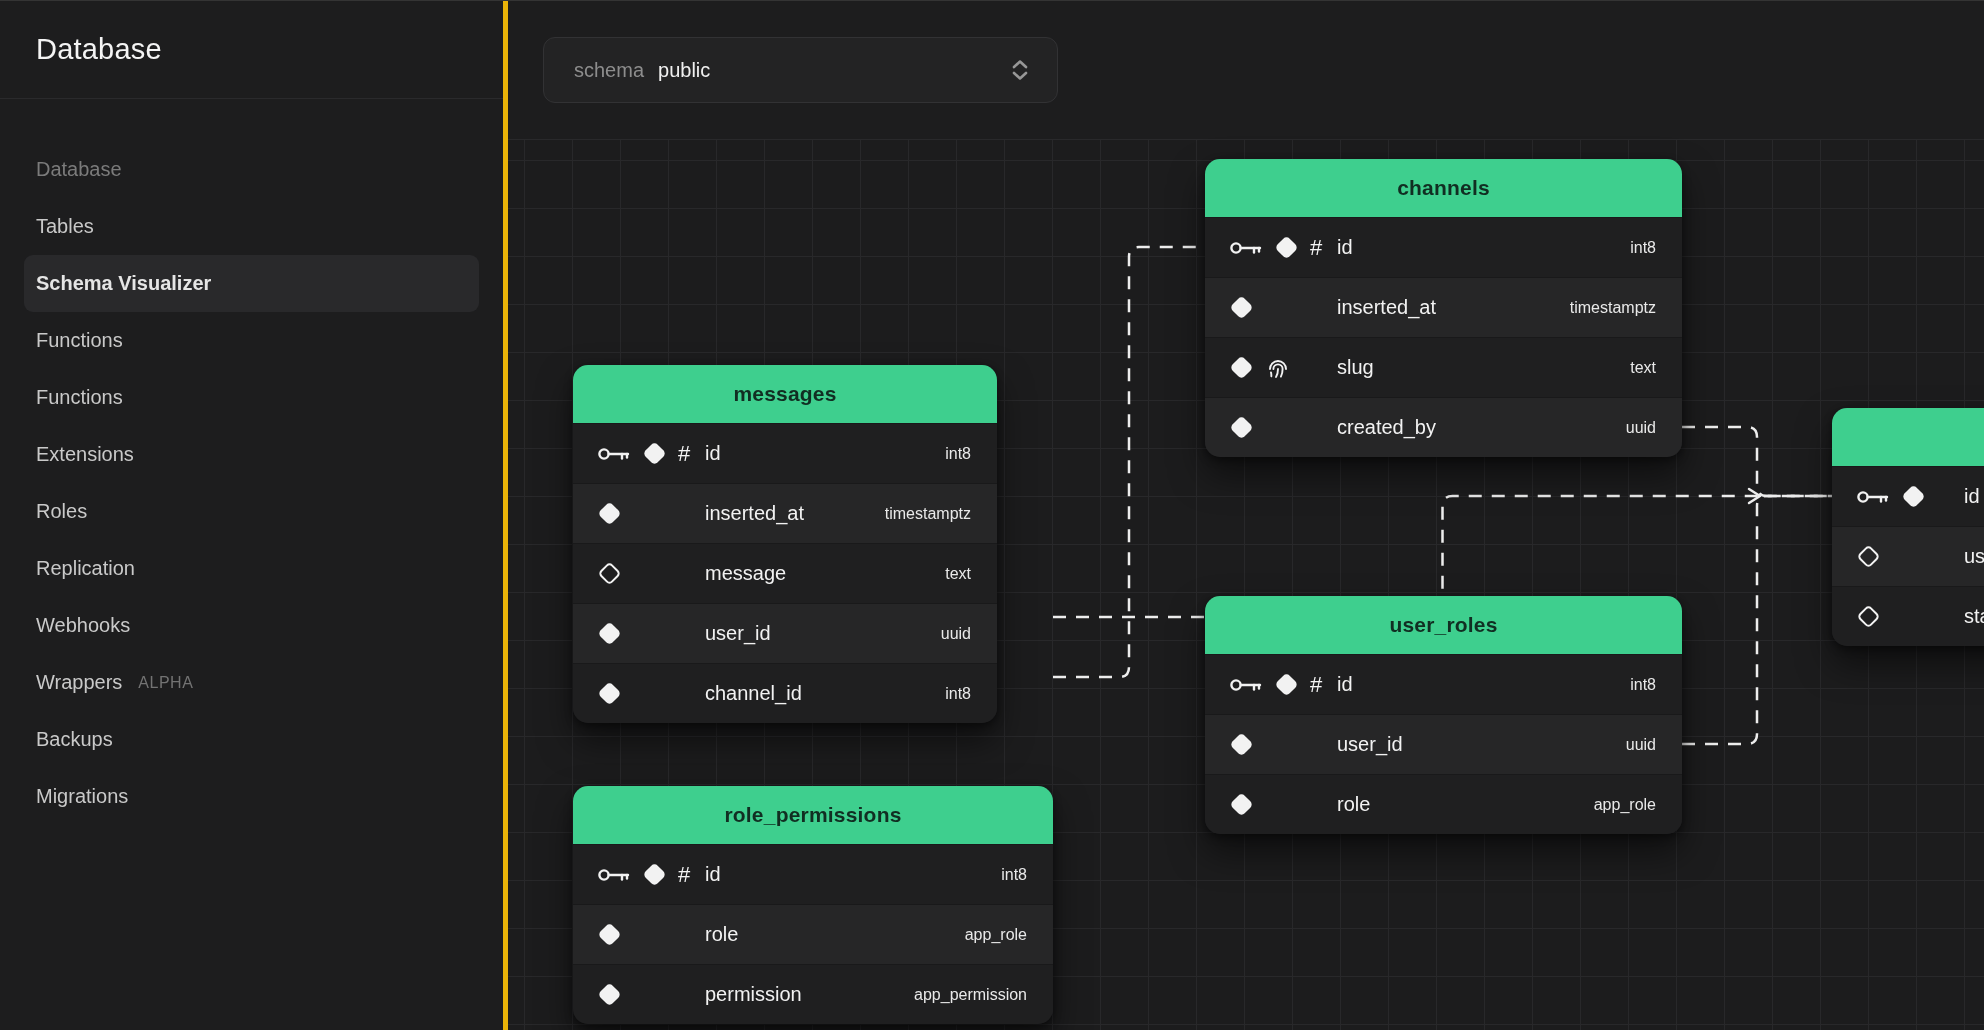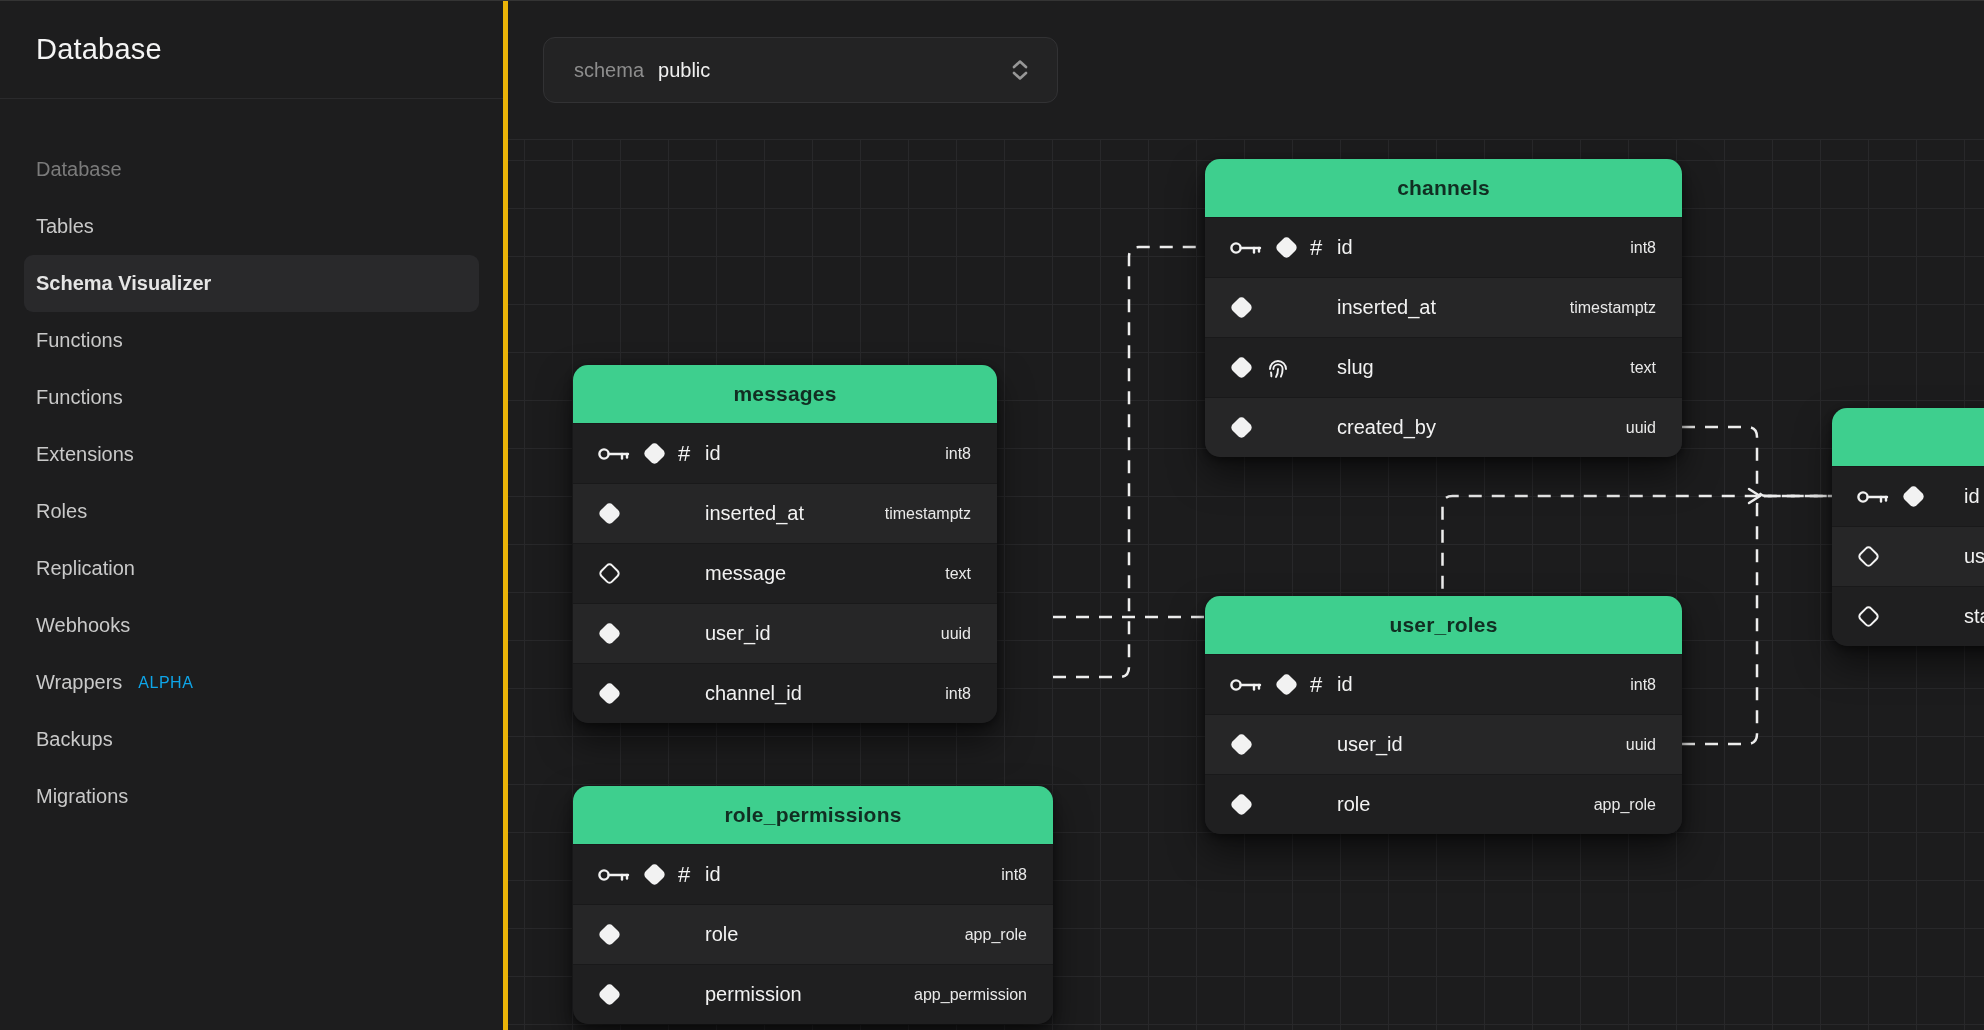--- a/index.html
+++ b/index.html
@@ -27,21 +27,21 @@
   #sidebar-list { position:absolute; left:0; right:0; top:140px; }
   .side-item {
     height:57px; display:flex; align-items:center; padding-left:36px;
     font-size:20px; color:#c9c9c9; cursor:pointer; white-space:nowrap;
   }
   .side-item.muted { color:#7b7b7b; cursor:default; }
   .side-item.active {
     margin:0 24px; padding-left:12px; height:57px;
     background:#29292b; border-radius:9px; color:#e5e5e5; font-weight:700;
   }
-  .side-badge { margin-left:16px; font-size:16px; color:#0ea5e9; letter-spacing:0.5px; }
+  .side-badge { margin-left:16px; font-size:16px; color:#737373; letter-spacing:0.5px; }
   
   #canvas {
     position:absolute; left:508px; top:0; right:0; bottom:0;
     background:#1d1d1e; overflow:hidden;
   }
   #grid {
     position:absolute; left:0; top:138px; right:0; bottom:0;
     background-color:#1c1c1d;
     background-image:
       linear-gradient(to right,#28282a 1px, transparent 1px),

